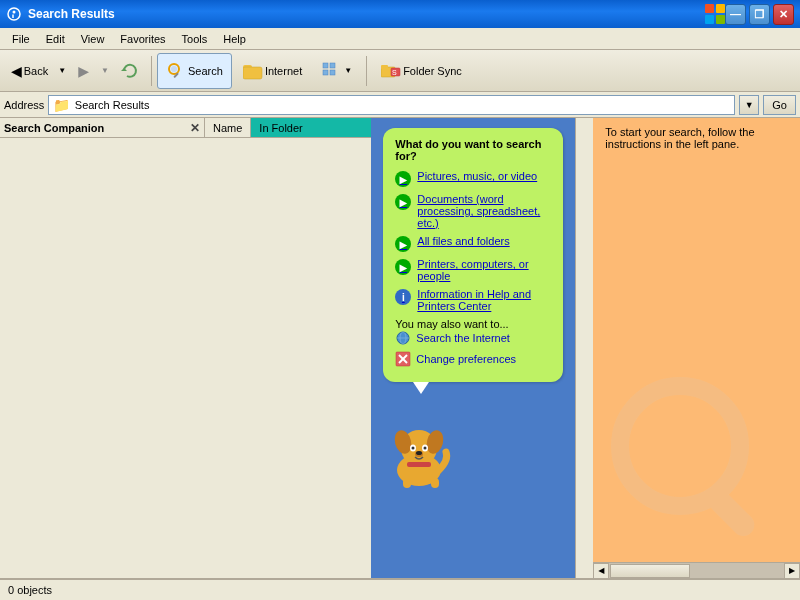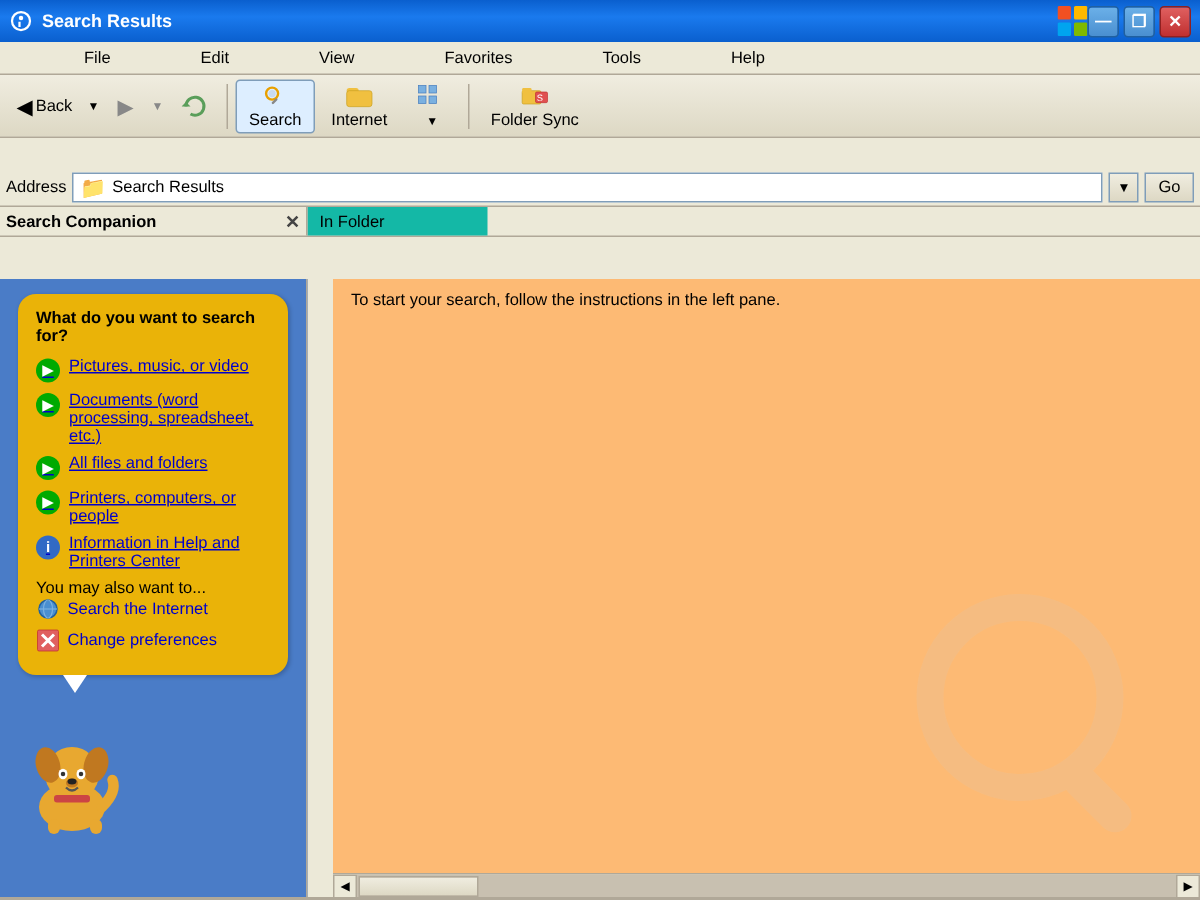--- a/index.html
+++ b/index.html
@@ -62,38 +62,37 @@
       display: flex;
       align-items: center;
       padding: 0 4px;
       border-bottom: 1px solid #b0a898;
     }
     .menu-item {
       padding: 2px 8px;
       cursor: pointer;
       color: #000;
       font-size: 11px;
-      margin-left: 44px;
     }
 
     
     #toolbar {
       height: 42px;
       background: linear-gradient(to bottom, #f0ede0, #ddd8c4);
       border-bottom: 1px solid #b0a898;
       display: flex;
       align-items: center;
       padding: 0 4px;
       gap: 2px;
     }
     .toolbar-btn {
       height: 36px;
       padding: 2px 8px;
       display: flex;
-      flex-direction: column;
+      flex-direction: row;
       align-items: center;
       justify-content: center;
       cursor: pointer;
       border: 1px solid transparent;
       border-radius: 3px;
       color: #000;
       font-size: 11px;
       gap: 2px;
     }
     .toolbar-btn.active { border-color: #7f9db9; background: #ddeeff; }
@@ -128,21 +127,20 @@
 
     
     #address-bar {
       height: 26px;
       background: #ece9d8;
       border-bottom: 1px solid #b0a898;
       display: flex;
       align-items: center;
       padding: 0 4px;
       gap: 4px;
-      margin-top: 20px;
     }
     .address-label {
       font-size: 11px;
       color: #000;
       white-space: nowrap;
     }
     .address-input-wrapper {
       flex: 1;
       height: 20px;
       background: white;
@@ -251,21 +249,21 @@
       border-right: 1px solid #b0a898;
       display: flex;
       flex-direction: column;
       align-items: center;
       overflow-y: auto;
       position: relative;
     }
 
     
     .search-bubble {
-      background: #eab308;
+      background: #bef264;
       border-radius: 12px;
       margin: 10px 8px 8px 8px;
       padding: 10px 12px;
       width: 180px;
       position: relative;
       box-shadow: 1px 1px 3px rgba(0,0,0,0.2);
     }
     .search-bubble::after {
       content: '';
       position: absolute;
@@ -546,28 +544,29 @@
 <div id="address-bar">
   <span class="address-label">Address</span>
   <div class="address-input-wrapper">
     <span class="address-icon">📁</span>
     <span class="address-text">Search Results</span>
   </div>
   <div class="address-dropdown">▼</div>
   <div class="address-go">Go</div>
 </div>
 
-<div style="display:flex; flex-direction:column; flex:1; height: calc(600px - 28px - 22px - 42px - 26px - 22px); gap: 28px;">
+<div style="display:flex; flex-direction:row; flex:1; height: calc(600px - 28px - 22px - 42px - 26px - 22px);">
 
   <div id="column-headers">
     <div class="col-header-left">
       <span>Search Companion</span>
       <span class="close-x">✕</span>
     </div>
     <div class="col-header-right">
+      <div class="col-name">Name</div>
       <div class="col-infolder">In Folder</div>
     </div>
   </div>
 
   <div id="panes">
 
     <div id="left-pane">
       <div class="search-bubble">
         <div class="bubble-title">What do you want to search for?</div>
 

